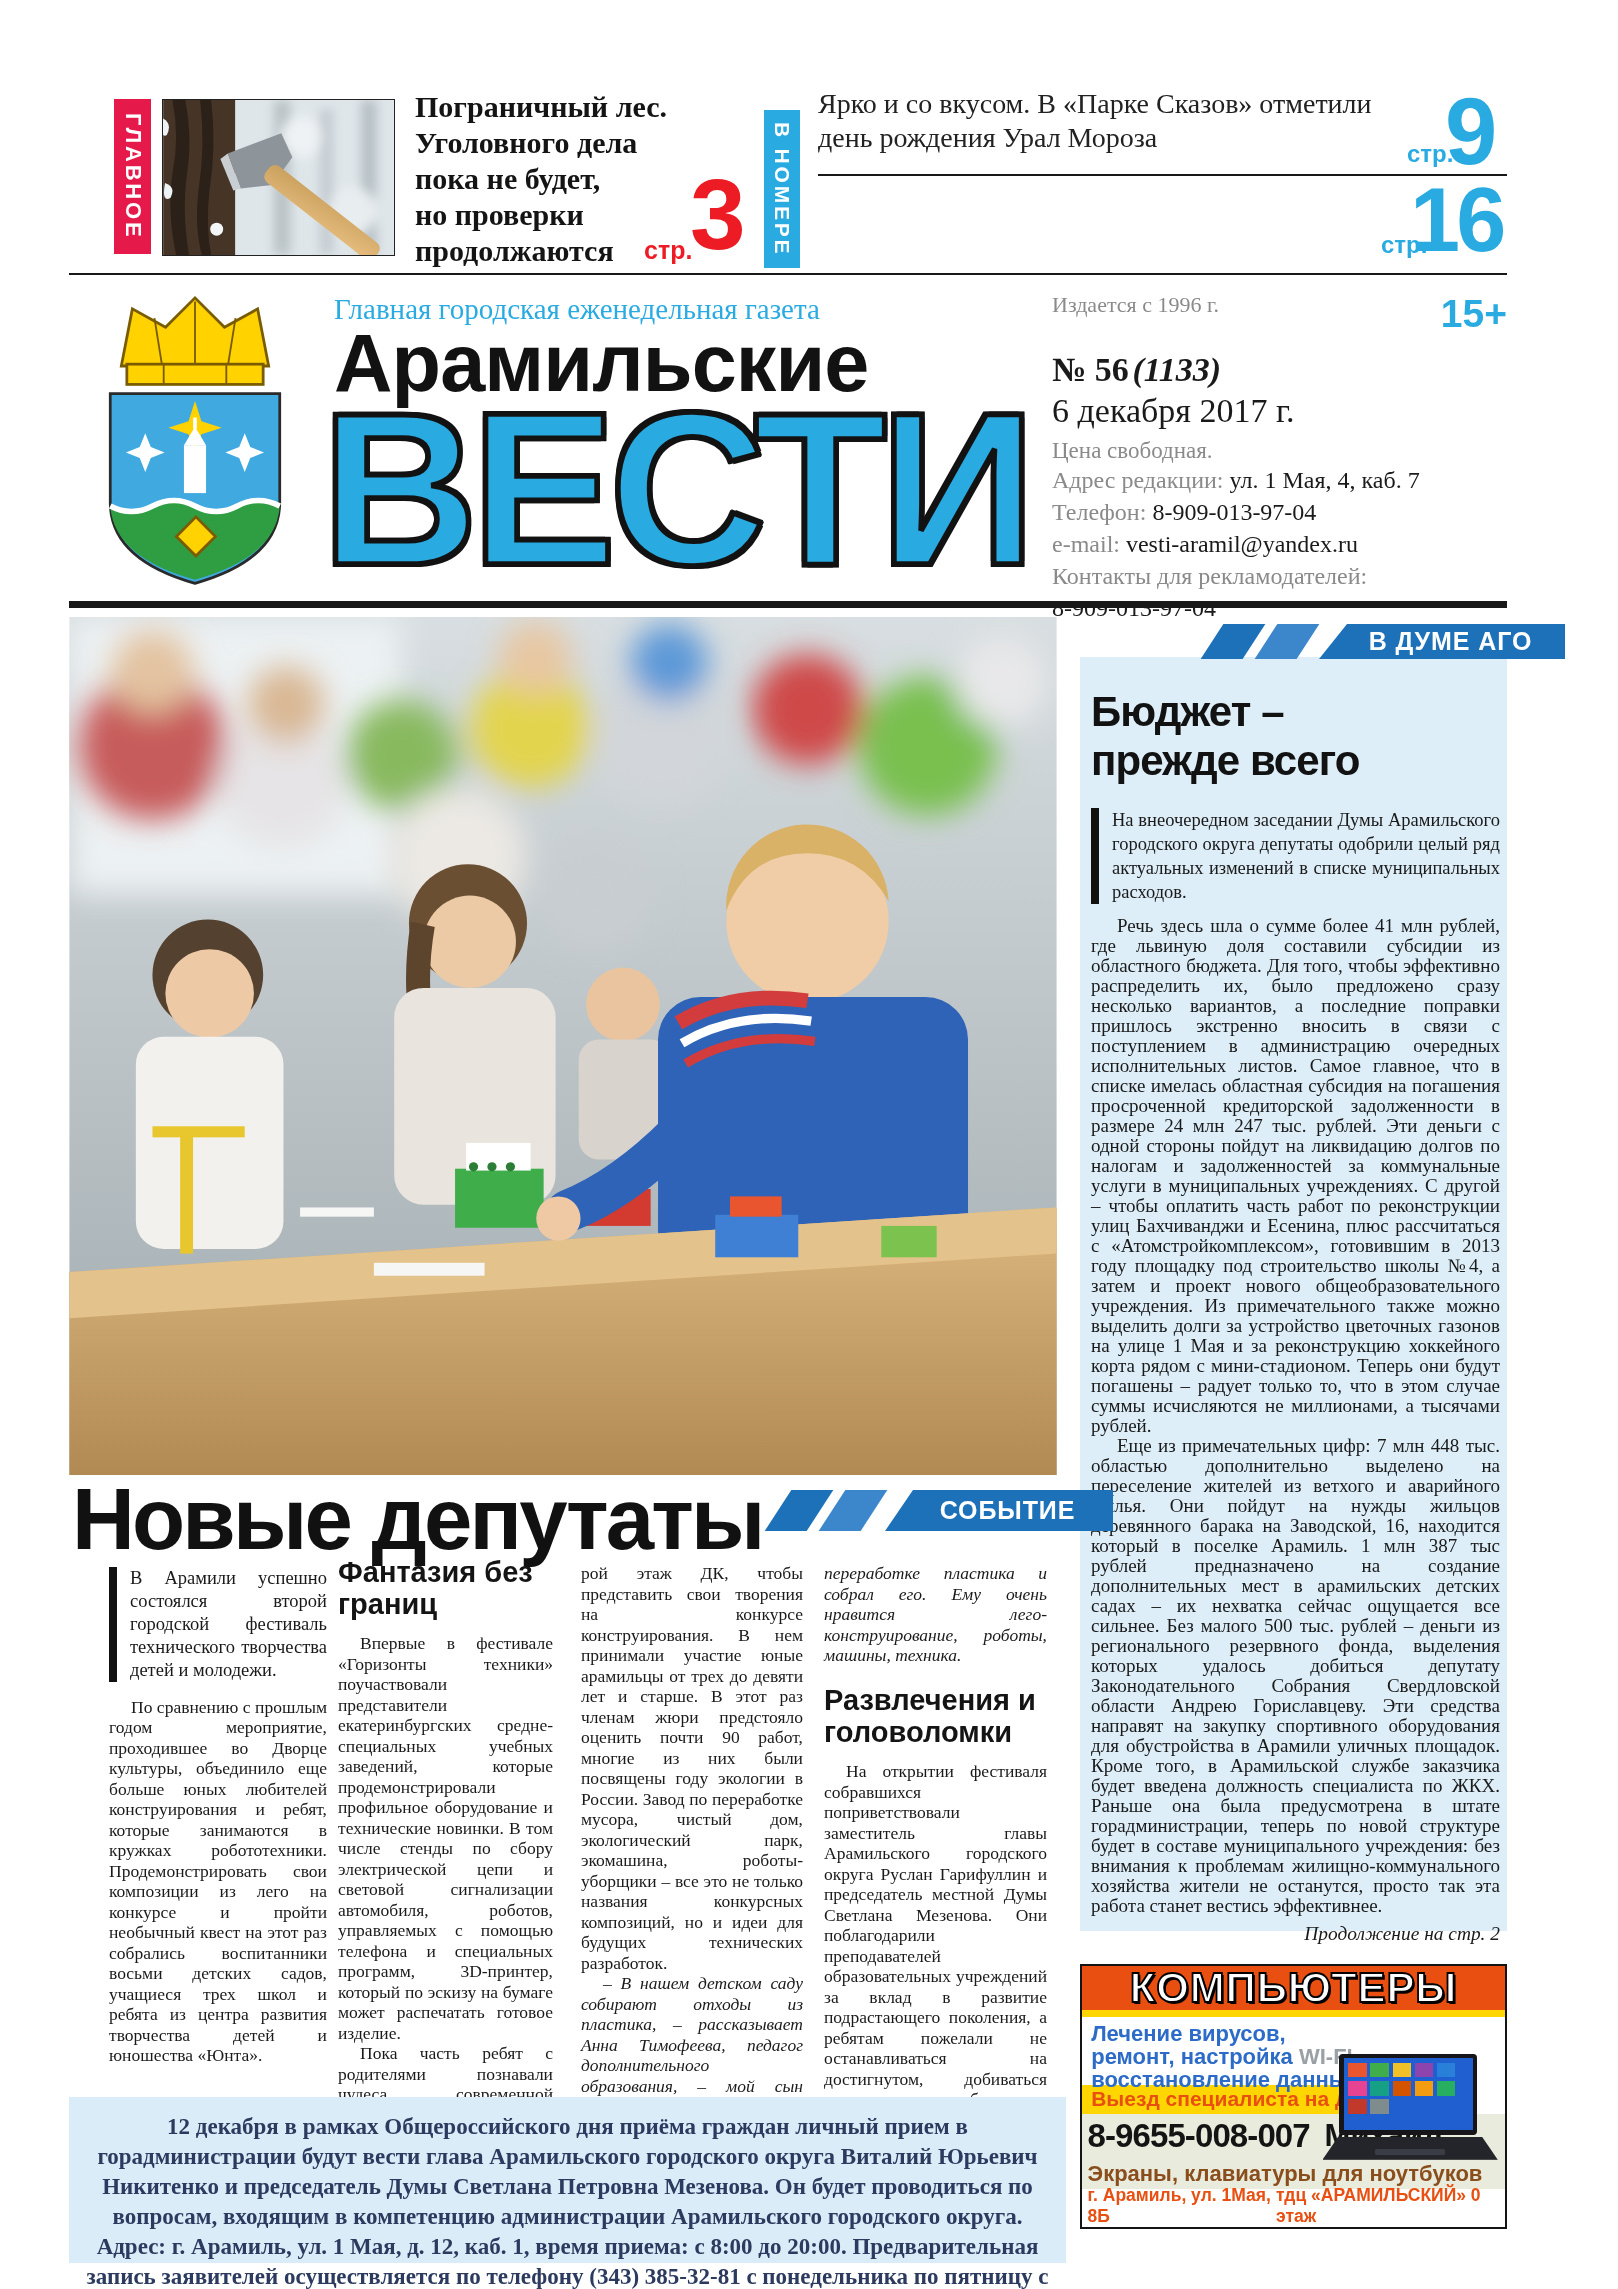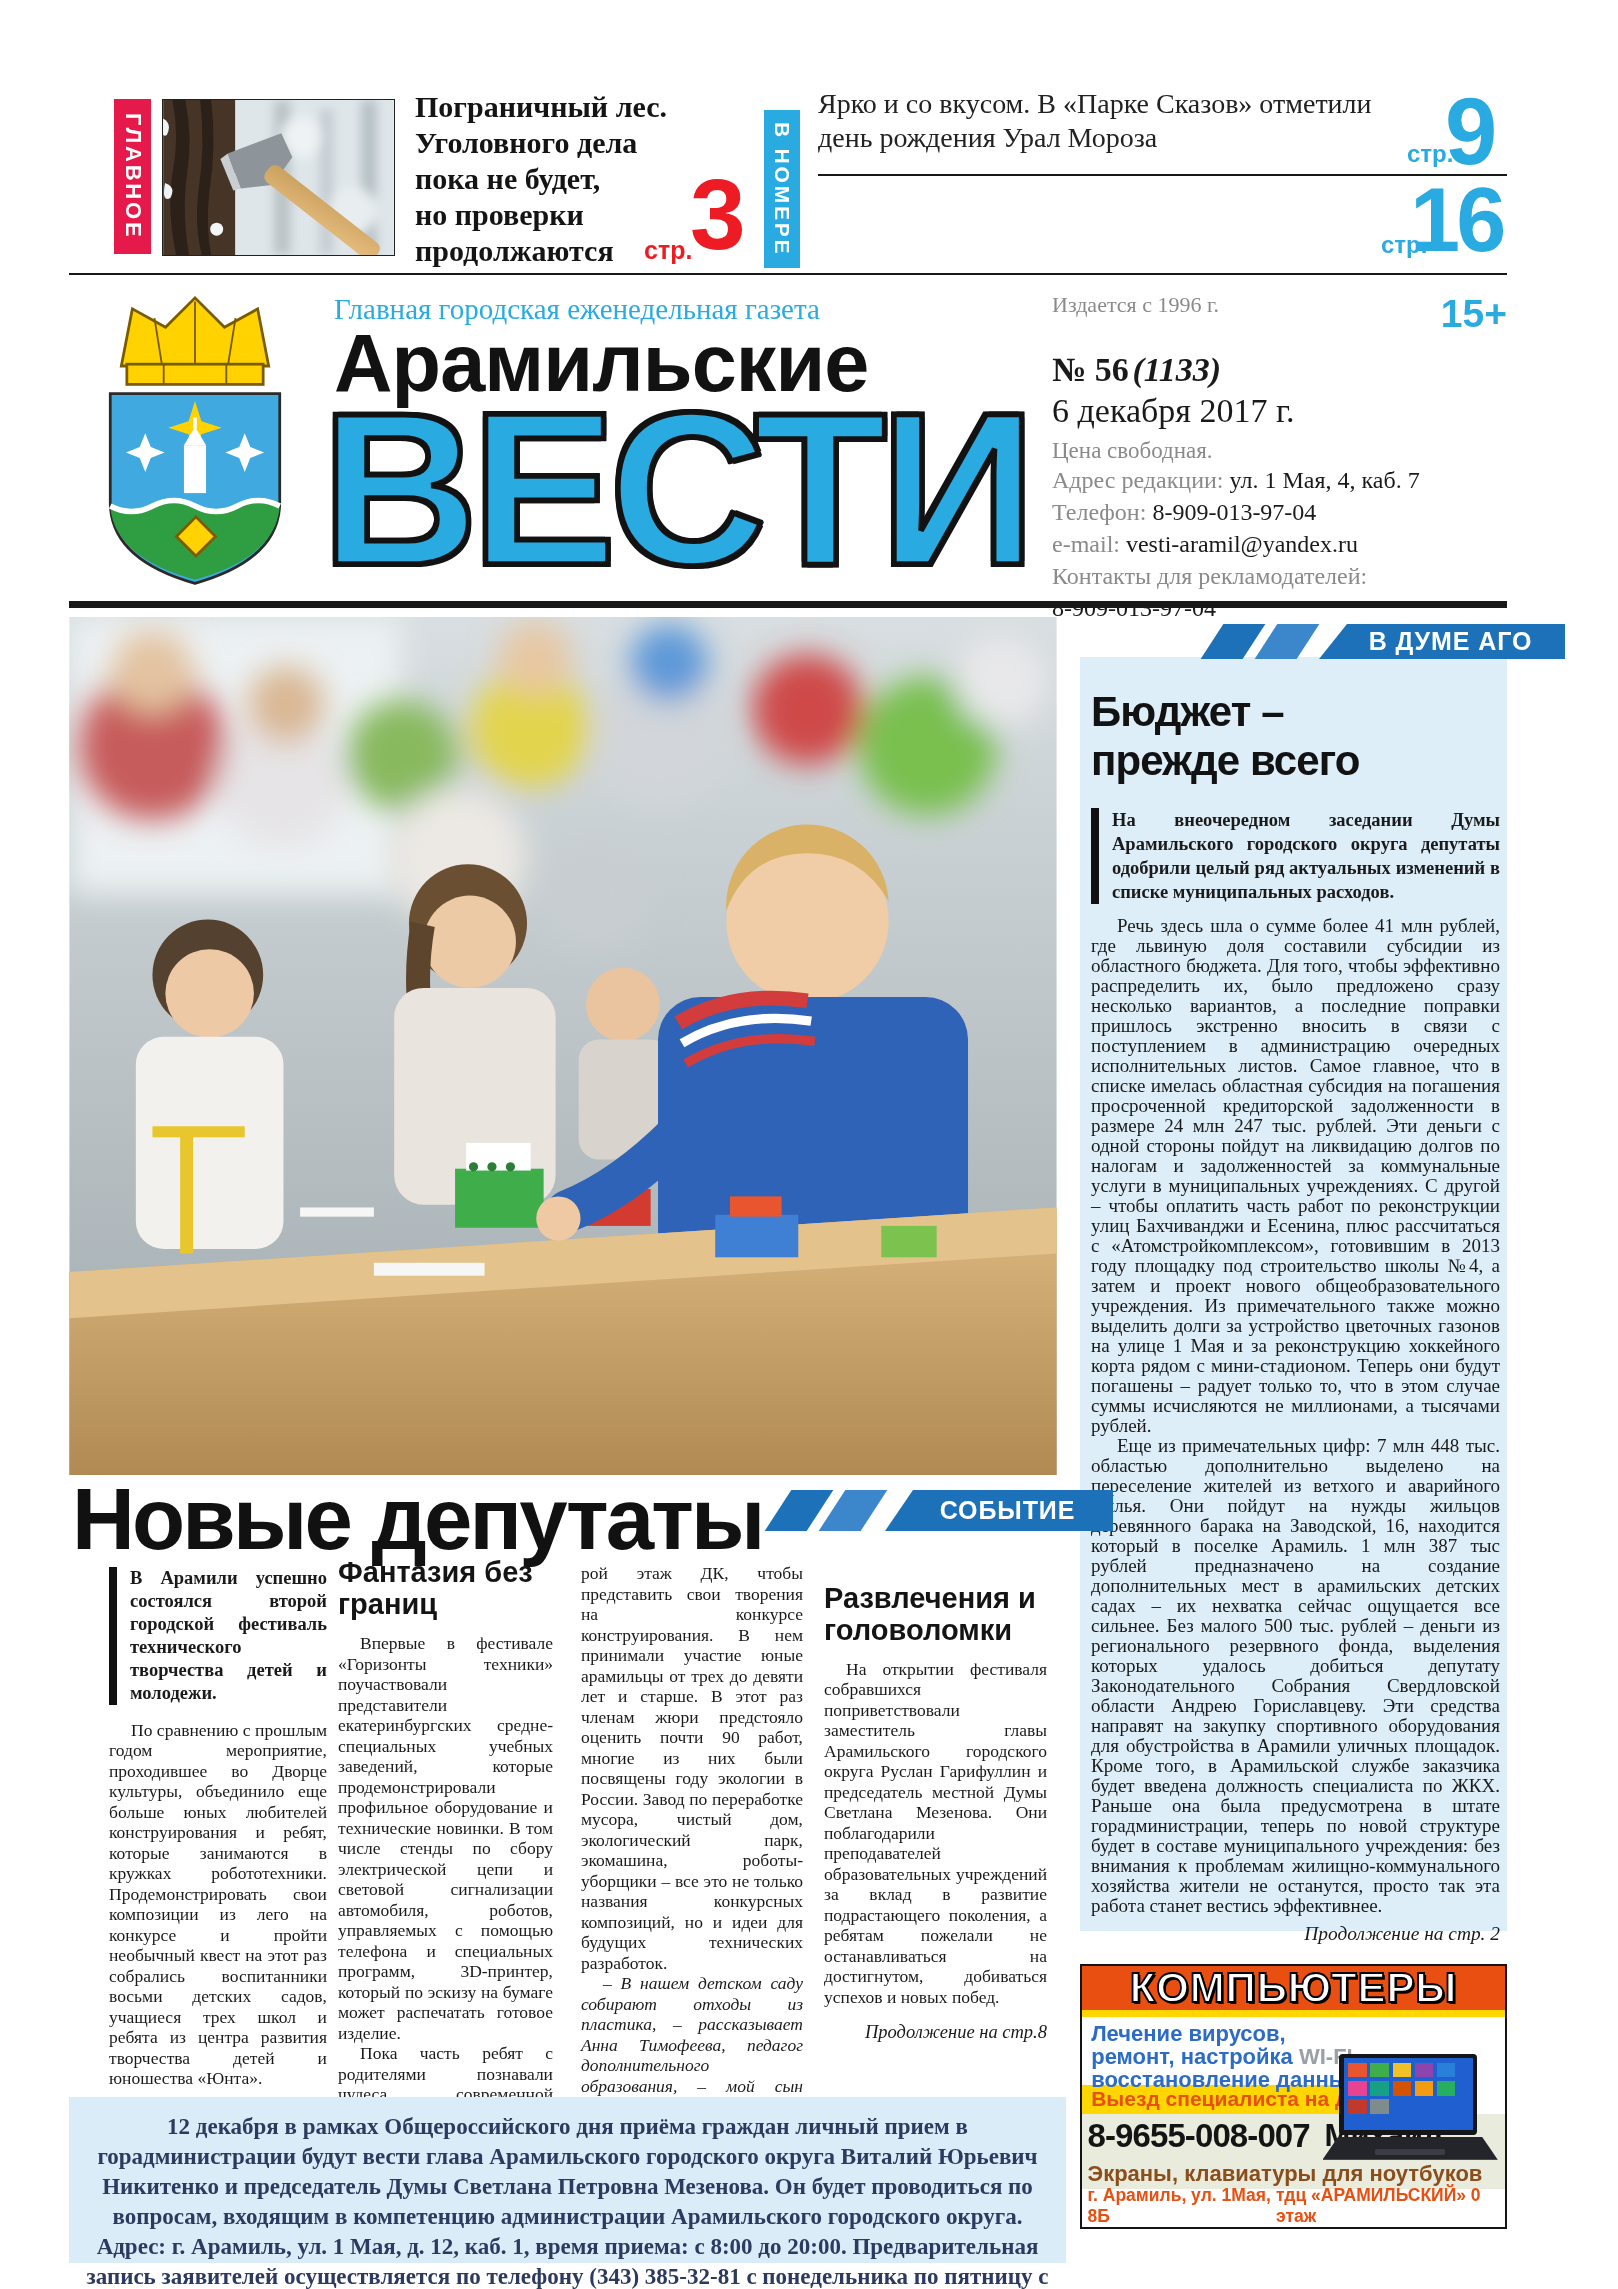--- a/index.html
+++ b/index.html
@@ -32,21 +32,21 @@
   
   .cat-row{display:flex;align-items:stretch;}
   .cat-stripe{width:42px;background:#1d71b8;transform:skewX(-33deg);margin-left:12px;}
   .cat-stripe.s2{background:#3c87cc;}
   .cat-bar{margin-left:11px;background:#1d71b8;color:#fff;display:flex;align-items:center;justify-content:center;
            font-family:"Liberation Sans",sans-serif;font-weight:bold;font-size:25px;letter-spacing:0.9px;
            clip-path:polygon(28px 0,100% 0,100% 100%,0 100%);padding:0 20px 0 37px;}
   
   .panel{background:#ddeef8;}
   .duma-headline{font-family:"Liberation Sans",sans-serif;font-weight:bold;font-size:42px;line-height:49px;color:#121212;white-space:pre-line;letter-spacing:-0.9px;}
-  .lead-block{border-left:8.3px solid #111;padding-left:13px;font-weight:bold;font-size:18.5px;line-height:24px;text-align:justify;}
+  .lead-block{border-left:8.3px solid #111;padding-left:13px;font-weight:normal;font-size:18.5px;line-height:24px;text-align:justify;}
   .body-col p{margin:0;font-size:19px;line-height:20px;text-align:justify;text-indent:26px;}
   .contin{font-style:italic;font-size:19.4px;text-align:right;margin-top:7.4px;}
   
   .event-headline{font-family:"Liberation Sans",sans-serif;font-weight:bold;font-size:87px;line-height:1;color:#111;letter-spacing:-2.8px;}
   .col{position:absolute;}
   .col p{margin:0 0 0 0;font-size:17.5px;line-height:20.5px;text-align:justify;text-indent:22px;}
   .col p.noind{text-indent:0;}
   .col p.ital{font-style:italic;}
   .subhead{font-family:"Liberation Sans",sans-serif;font-weight:bold;font-size:29px;line-height:32px;color:#141414;margin:0 0 13px 0;}
   .contin2{font-style:italic;font-size:18.5px;text-align:right;margin-top:14.8px;}
@@ -321,20 +321,21 @@
     <p>Впервые в фестивале «Горизонты техники» поучаствовали представители екатеринбургских средне-специальных учебных заведений, которые продемонстрировали профильное оборудование и технические новинки. В том числе стенды по сбору электрической цепи и световой сигнализации автомобиля, роботов, управляемых с помощью телефона и специальных программ, 3D-принтер, который по эскизу на бумаге может распечатать готовое изделие.</p>
     <p>Пока часть ребят с родителями познавали чудеса современной техники, другие спешили на вто-</p>
   </div>
 
   <div class="col" style="left:581px;top:1563px;width:222px;">
     <p class="noind">рой этаж ДК, чтобы представить свои творения на конкурсе конструирования. В нем принимали участие юные арамильцы от трех до девяти лет и старше. В этот раз членам жюри предстояло оценить почти 90 работ, многие из них были посвящены году экологии в России. Завод по переработке мусора, чистый дом, экологический парк, экомашина, роботы-уборщики – все это не только названия конкурсных композиций, но и идеи для будущих технических разработок.</p>
     <p class="ital">– В нашем детском саду собирают отходы из пластика, – рассказывает Анна Тимофеева, педагог дополнительного образования, – мой сын вдохновился, посчитал, что нужен завод по</p>
   </div>
 
   <div class="col" style="left:824px;top:1563px;width:223px;">
+    <p class="noind ital">переработке пластика и собрал его. Ему очень нравится лего-конструирование, роботы, машины, техника.</p>
     <div class="subhead" style="margin-top:18.5px;">Развлечения и головоломки</div>
     <p>На открытии фестиваля собравшихся поприветствовали заместитель главы Арамильского городского округа Руслан Гарифуллин и председатель местной Думы Светлана Мезенова. Они поблагодарили преподавателей образовательных учреждений за вклад в развитие подрастающего поколения, а ребятам пожелали не останавливаться на достигнутом, добиваться успехов и новых побед.</p>
     <div class="contin2">Продолжение на стр.8</div>
   </div>
 
   <div class="abs banner" style="left:69px;top:2097px;width:997px;height:166px;">
     <span>12 декабря в рамках Общероссийского дня приёма граждан личный прием в горадминистрации будут вести глава Арамильского городского округа Виталий Юрьевич Никитенко и председатель Думы Светлана Петровна Мезенова. Он будет проводиться по вопросам, входящим в компетенцию администрации Арамильского городского округа. Адрес: г. Арамиль, ул. 1 Мая, д. 12, каб. 1, время приема: с 8:00 до 20:00. Предварительная запись заявителей осуществляется по телефону (343) 385-32-81 с понедельника по пятницу с 8:00.</span>
   </div>
 
   <div class="abs ad" style="left:1080px;top:1964px;width:427px;height:265px;">

